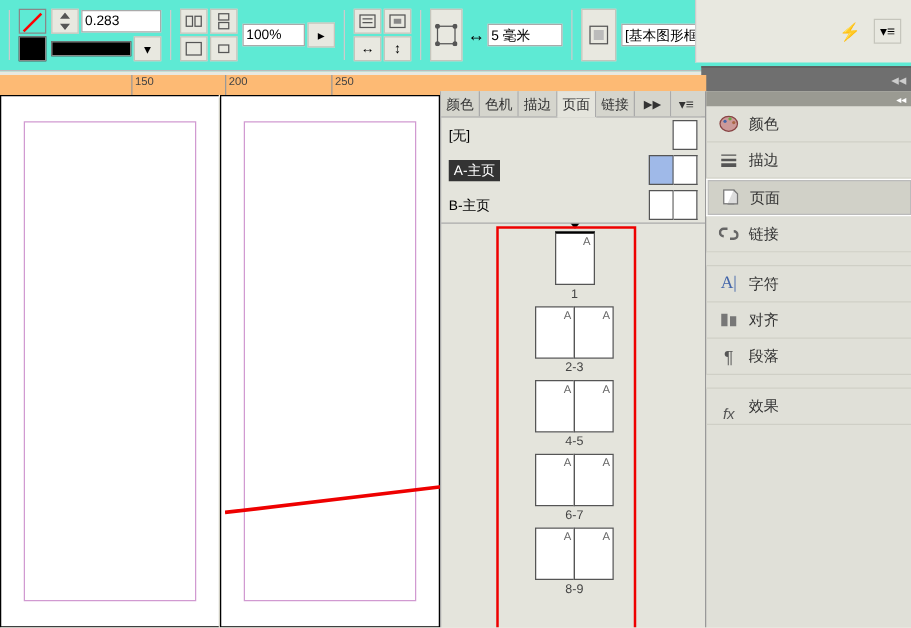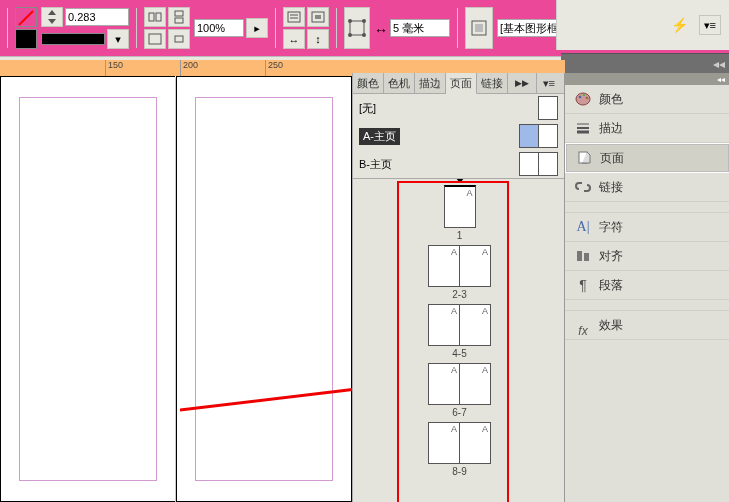--- a/index.html
+++ b/index.html
@@ -11,21 +11,21 @@
     height: 502px;
     overflow: hidden;
     position: relative;
   }
   
   .toolbar {
     display: flex;
     align-items: center;
     gap: 4px;
     padding: 3px 4px;
-    background: #ec4899;
+    background: #5eead4;
     border-bottom: 1px solid #bbb;
     height: 50px;
   }
   .divider {
     width: 1px;
     height: 40px;
     background: #ccc;
     margin: 0 3px;
   }
   .tb-group {

